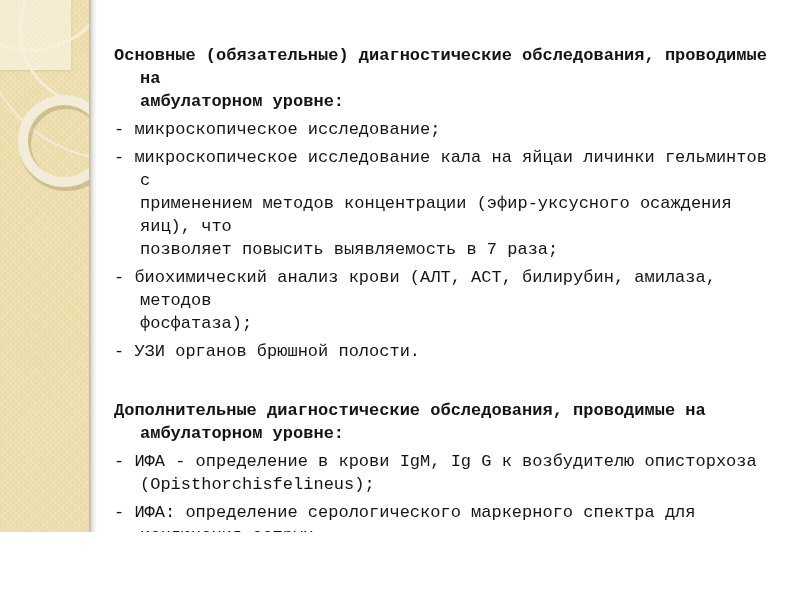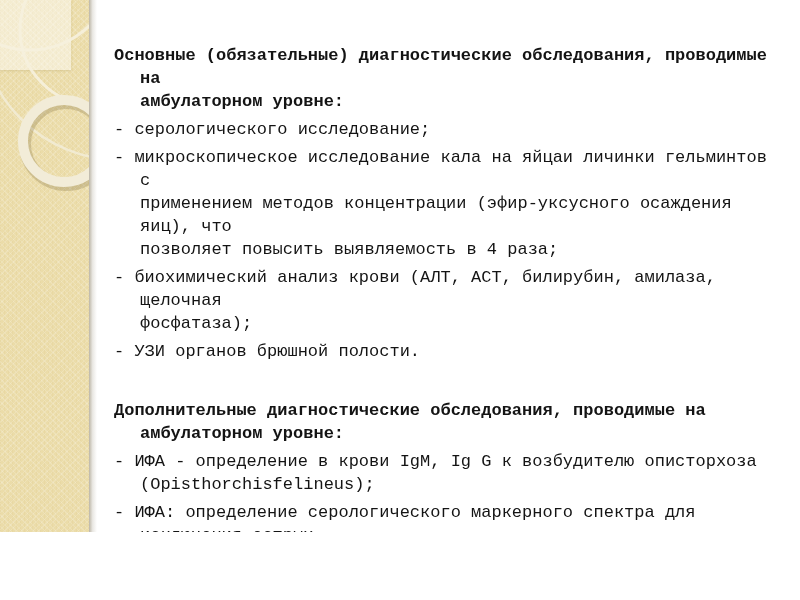--- a/index.html
+++ b/index.html
@@ -82,25 +82,25 @@
       <circle cx="64" cy="141" r="41" fill="none" stroke="#f2ecd8" stroke-width="10"></circle>
     </svg>
   </div>
 
   <div class="sidebar-edge"></div>
 
   <div class="content">
 
     <p class="para heading">Основные (обязательные) диагностические обследования, проводимые на
 амбулаторном уровне:</p>
-    <p class="para">- серологического исследование;</p>
+    <p class="para">- микроскопическое исследование;</p>
     <p class="para">- микроскопическое исследование кала на яйцаи личинки гельминтов с
 применением методов концентрации (эфир-уксусного осаждения яиц), что
-позволяет повысить выявляемость в 4 раза;</p>
-    <p class="para">- биохимический анализ крови (АЛТ, АСТ, билирубин, амилаза, щелочная
+позволяет повысить выявляемость в 7 раза;</p>
+    <p class="para">- биохимический анализ крови (АЛТ, АСТ, билирубин, амилаза, методов
 фосфатаза);</p>
     <p class="para">- УЗИ органов брюшной полости.</p>
 
     <p class="para heading second-section">Дополнительные диагностические обследования, проводимые на
 амбулаторном уровне:</p>
     <p class="para">- ИФА - определение в крови IgM, Ig G к возбудителю описторхоза
 (Opisthorchisfelineus);</p>
     <p class="para">- ИФА: определение серологического маркерного спектра для исключения острых
 и проводимые вирусных гепатитов (HBsAg, анти-HBcIgM, анти-HBcIgG, анти-
 HCVIgM, анти-HCVIgG, анти-HAVIgM, анти-HAVIgG).</p>

